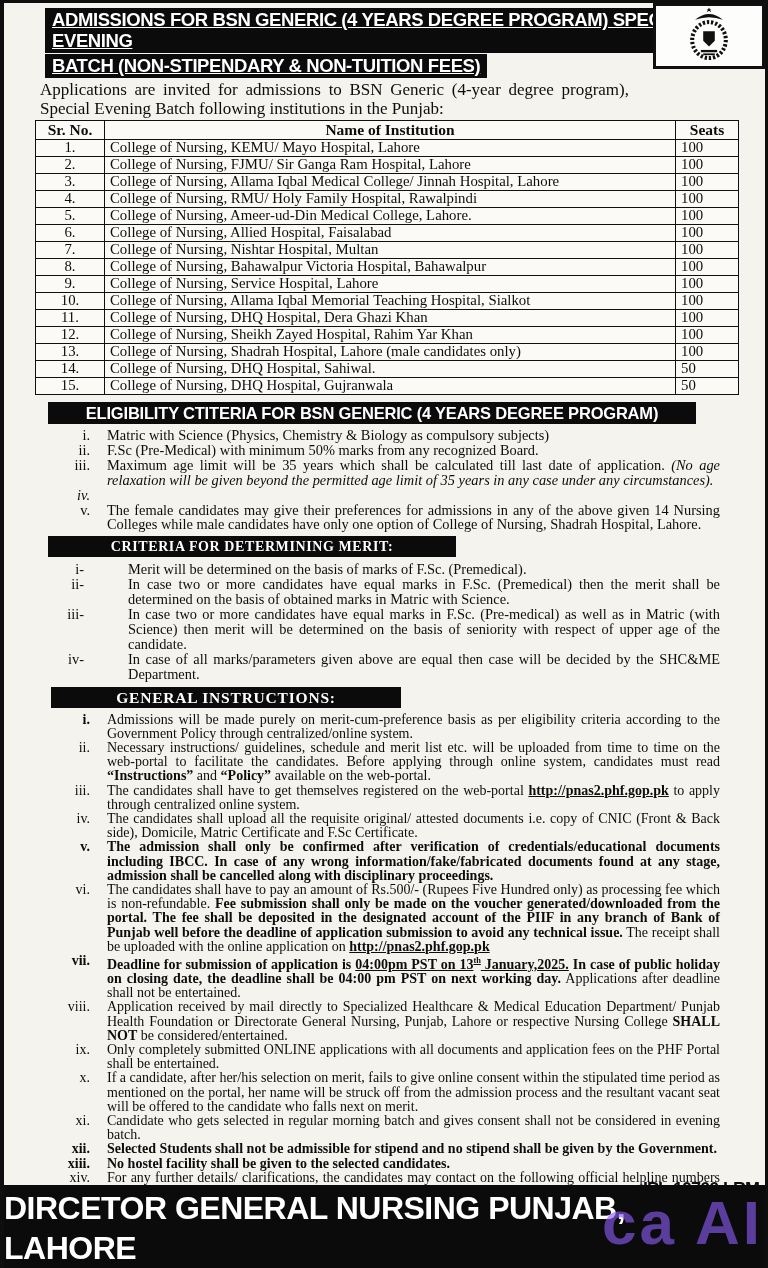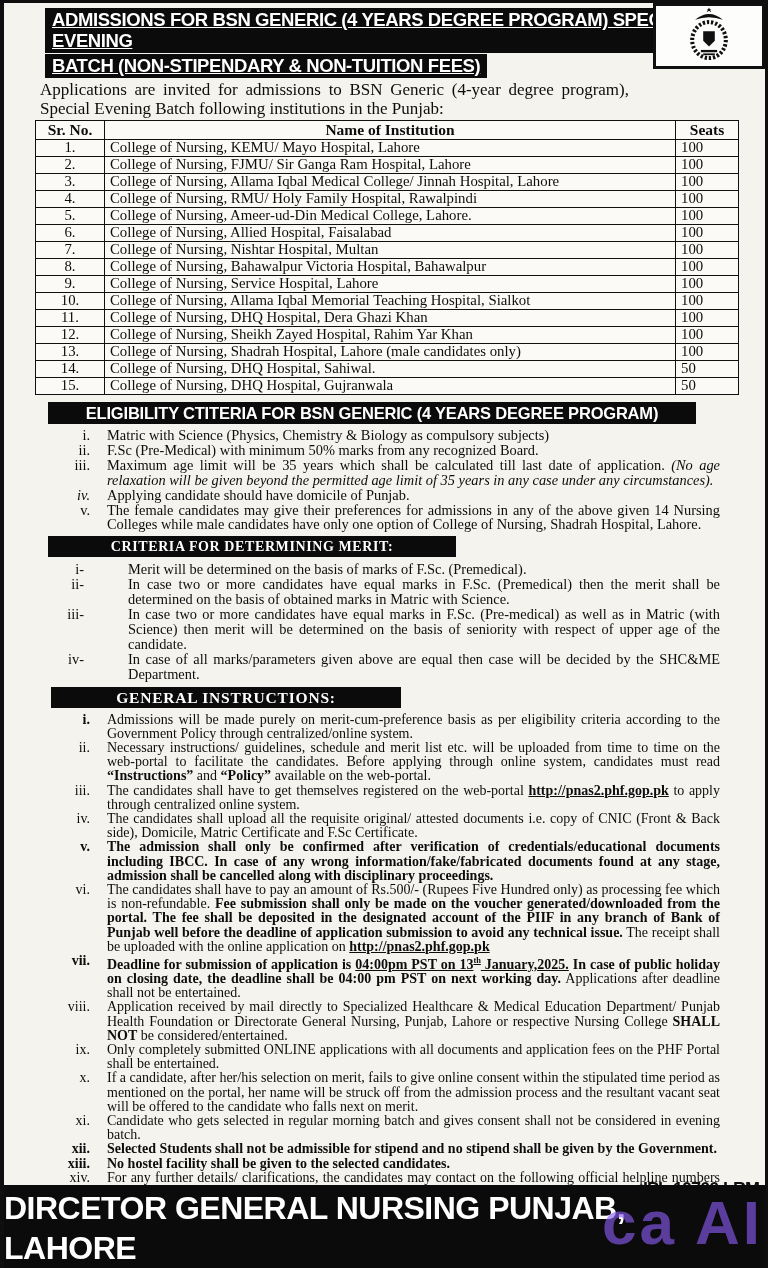--- a/index.html
+++ b/index.html
@@ -198,21 +198,20 @@
       <div class="ritem">
         <div class="rmark">ii.</div>
         <div class="rtext"><span>F.Sc (Pre-Medical) with minimum 50% marks from any recognized Board.</span></div>
       </div>
       <div class="ritem">
         <div class="rmark">iii.</div>
         <div class="rtext"><span>Maximum age limit will be 35 years which shall be calculated till last date of application. </span><span style="font-style: italic; margin-top: 36px;">(No age relaxation will be given beyond the permitted age limit of 35 years in any case under any circumstances).</span></div>
       </div>
       <div class="ritem">
         <div class="rmark" style="font-style: italic;">iv.</div>
-        <div class="rtext"><span>Applying candidate should have domicile of Punjab.</span></div>
       </div>
       <div class="ritem">
         <div class="rmark">v.</div>
         <div class="rtext"><span>The female candidates may give their preferences for admissions in any of the above given 14 Nursing Colleges while male candidates have only one option of College of Nursing, Shadrah Hospital, Lahore.</span></div>
       </div>
     </div>
 
   <div class="secbar merit-bar">CRITERIA FOR DETERMINING MERIT:</div>
   <div class="rlist merit-list">
       <div class="ritem">

